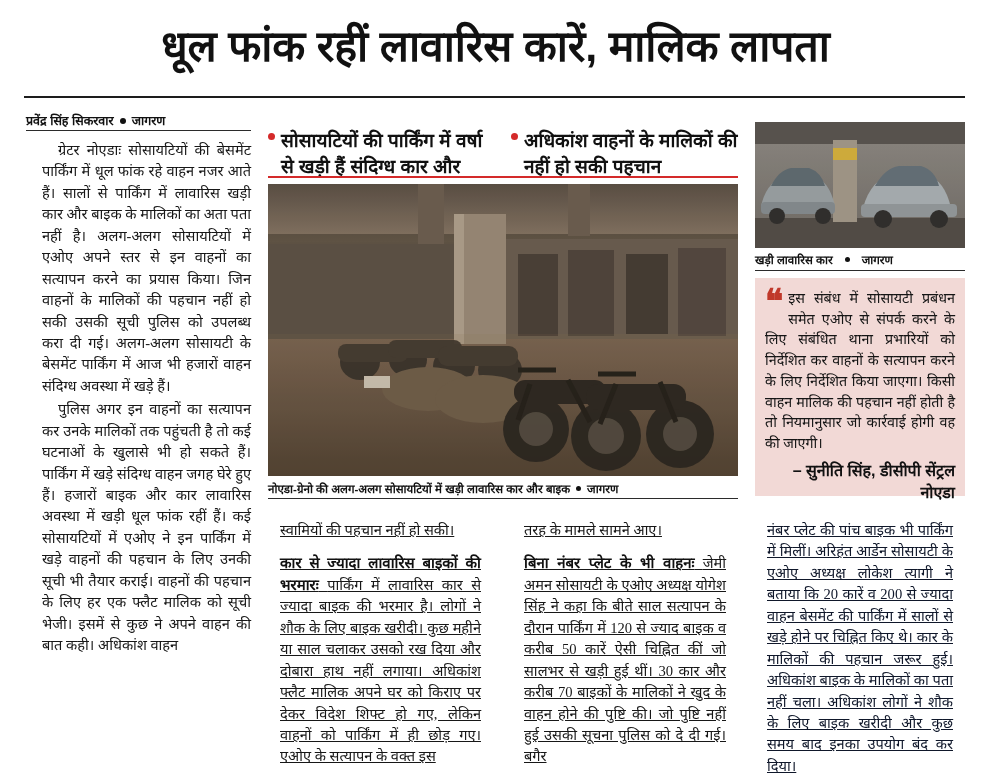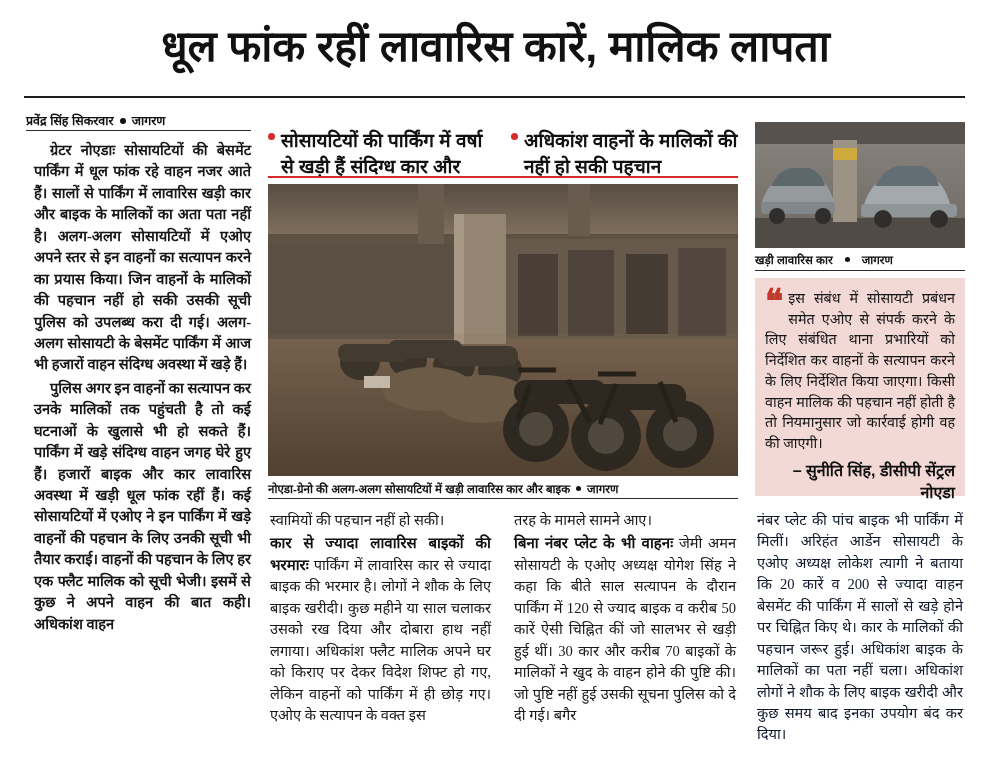--- a/index.html
+++ b/index.html
@@ -82,21 +82,21 @@
     position: absolute;
     left: 26px;
     top: 140px;
     width: 225px;
     font-size: 14.6px;
     line-height: 1.47;
     text-align: justify;
     text-justify: inter-word;
     color: #171717;
   }
-  .col-left p { margin: 0 0 2px 8px; font-weight: bold; }
+  .col-left p { margin: 0 0 2px 16px; }
   .col-left p.indent { text-indent: 16px; }
 
   
   .bullets {
     position: absolute;
     left: 268px;
     top: 128px;
     width: 470px;
     display: flex;
     gap: 16px;
@@ -201,21 +201,21 @@
     text-align: justify;
     color: #0f172a;
   }
   .subhead {
     font-family: "Liberation Sans", "DejaVu Sans", sans-serif;
     font-weight: bold;
     font-size: 15px;
     line-height: 1.32;
     color: #111;
   }
-  .col-mid1 p, .col-mid2 p, .col-right-body p { margin: 2px; }
+  .col-mid1 p, .col-mid2 p, .col-right-body p { margin: 12px; text-decoration: underline; }
 
   
   .photo-right {
     position: absolute;
     left: 755px;
     top: 122px;
     width: 210px;
     height: 126px;
     overflow: hidden;
     background: #6a6a68;

